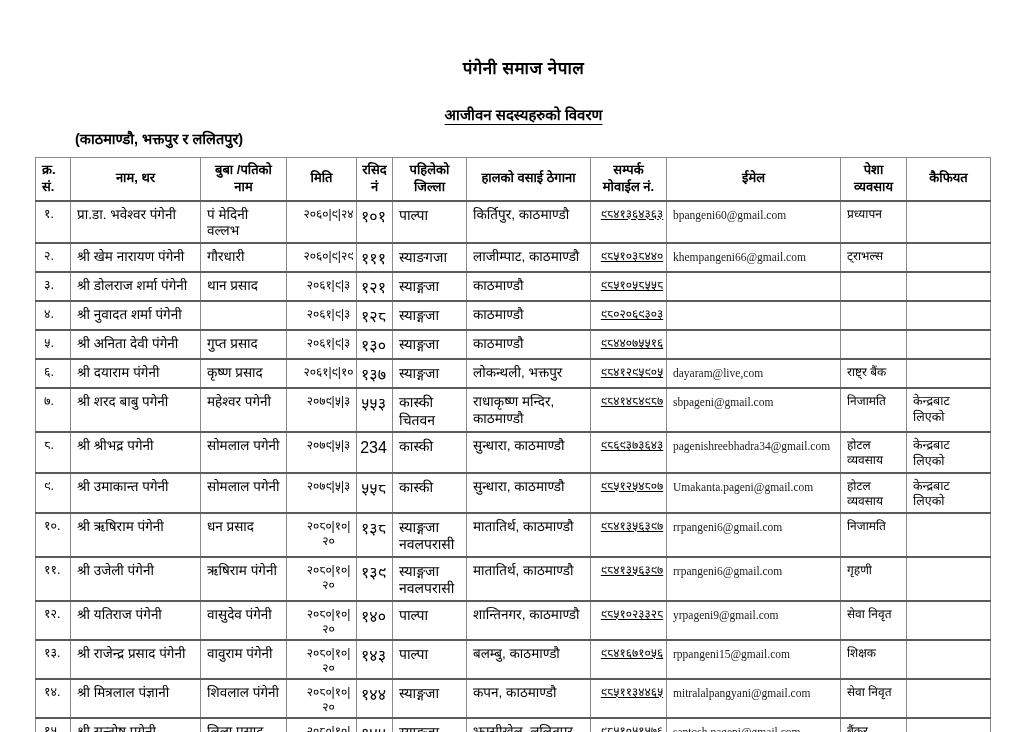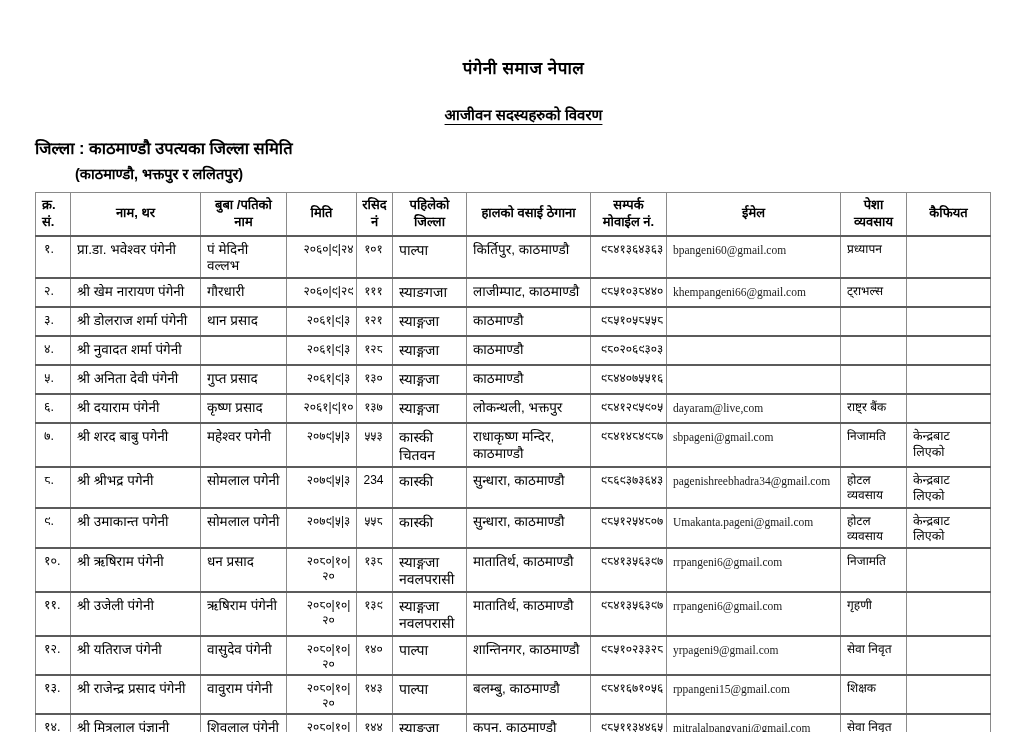--- a/index.html
+++ b/index.html
@@ -72,38 +72,37 @@
   thead th.h-sn { text-align: left; padding-left: 6px; }
   tbody td {
     height: 29px;
     vertical-align: top;
     font-size: 13.5px;
     line-height: 1.25;
     padding: 5px 4px 2px 6px;
   }
   td.cell-sn       { text-align: left; padding-left: 8px; font-size: 12.5px; }
   td.cell-date     { text-align: center; font-size: 12px; padding-left: 16px; padding-right: 2px; }
-  td.cell-receipt  { text-align: center; font-size: 12px; padding-left: 0; padding-right: 2px; }
+  td.cell-receipt  { text-align: center; font-size: 16px; padding-left: 0; padding-right: 2px; }
   td.cell-district { font-size: 14px; margin-top: 21px; }
-  td.cell-mobile   { text-align: center; font-size: 12px; padding-left: 9px; padding-right: 2px; }
+  td.cell-mobile   { text-align: center; font-size: 12px; padding-left: 9px; padding-right: 2px; text-decoration: underline; }
   td.cell-email    { font-size: 11.5px; color: #1a1a1a; padding-top: 6px; font-family: Liberation Serif, serif; }
   td.cell-prof     { font-size: 12px; }
   td.cell-remark   { font-size: 12.5px; }
 </style>
 </head>
 <body>
 
 <div class="page">
 
   <div class="titles">
     <div class="org-title">पंगेनी  समाज नेपाल</div><br>
     <div class="doc-title">आजीवन  सदस्यहरुको  विवरण</div>
   </div>
 
-  <div class="district-heading">जिल्ला : काठमाण्डौ उपत्यका जिल्ला समिति</div>
   <div class="district-subheading">(काठमाण्डौ, भक्तपुर र ललितपुर)</div>
 
   <table class="members">
     <colgroup>
       <col class="c-sn">
         <col class="c-name">
         <col class="c-father">
         <col class="c-date">
       <col class="c-receipt">
         <col class="c-district">

